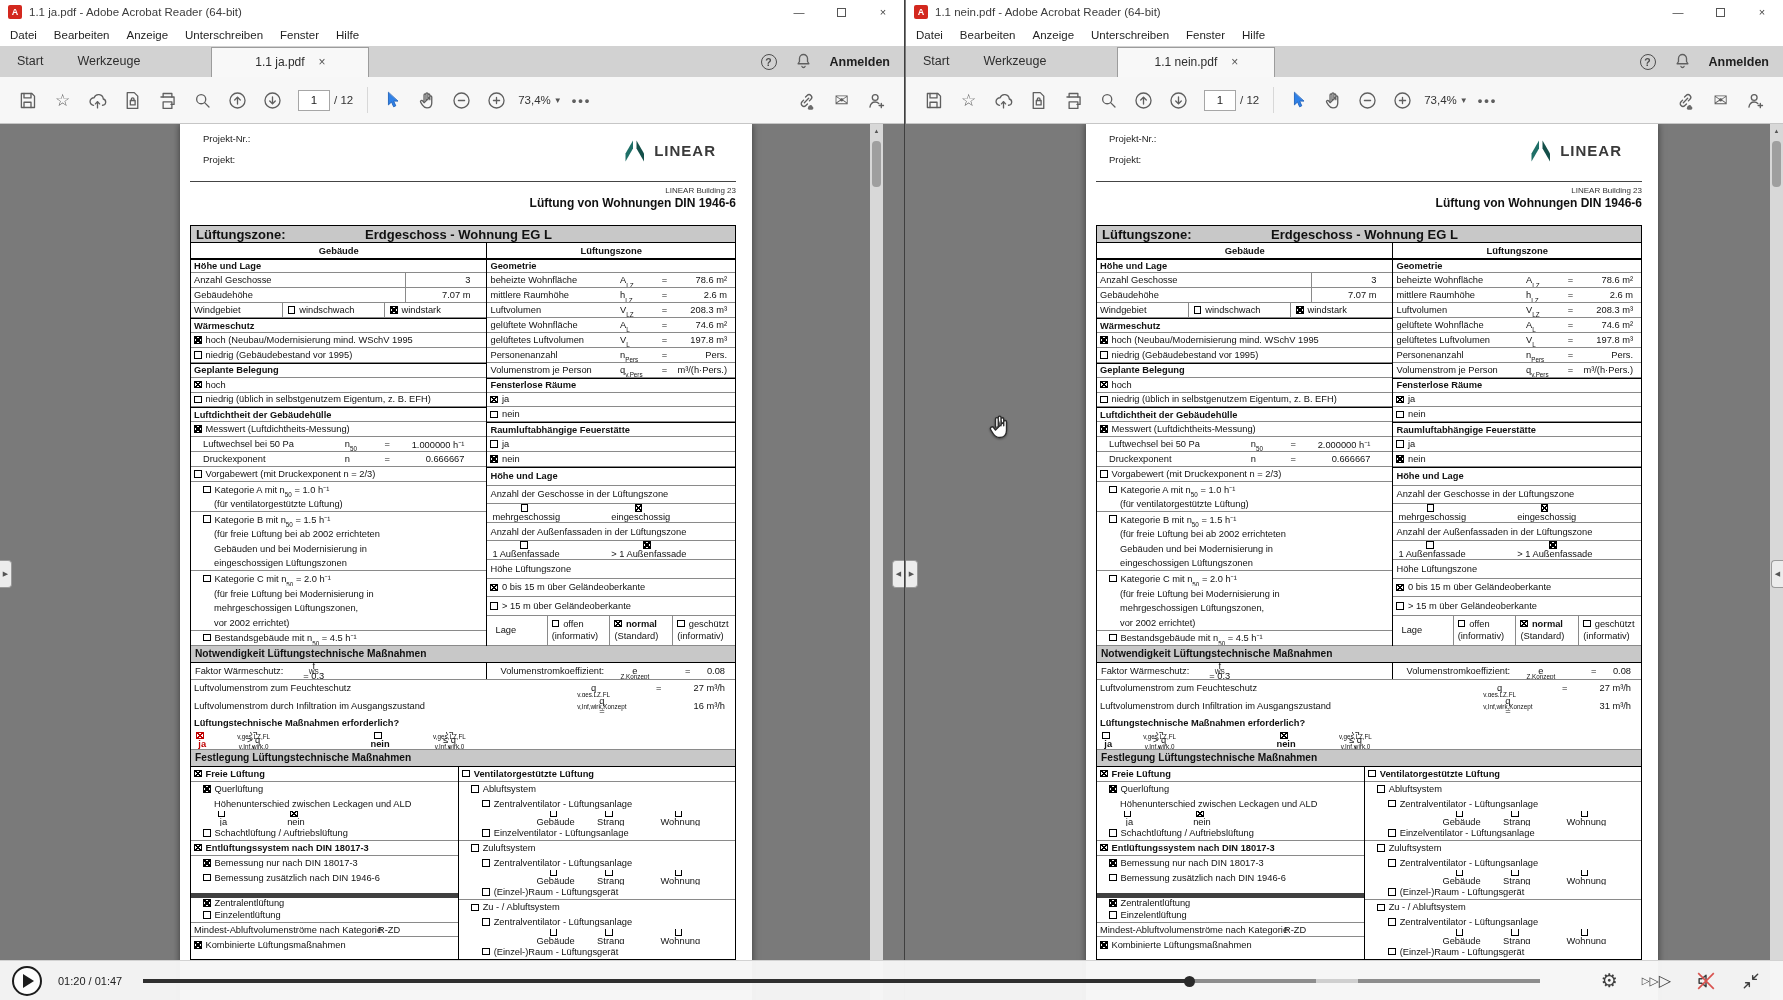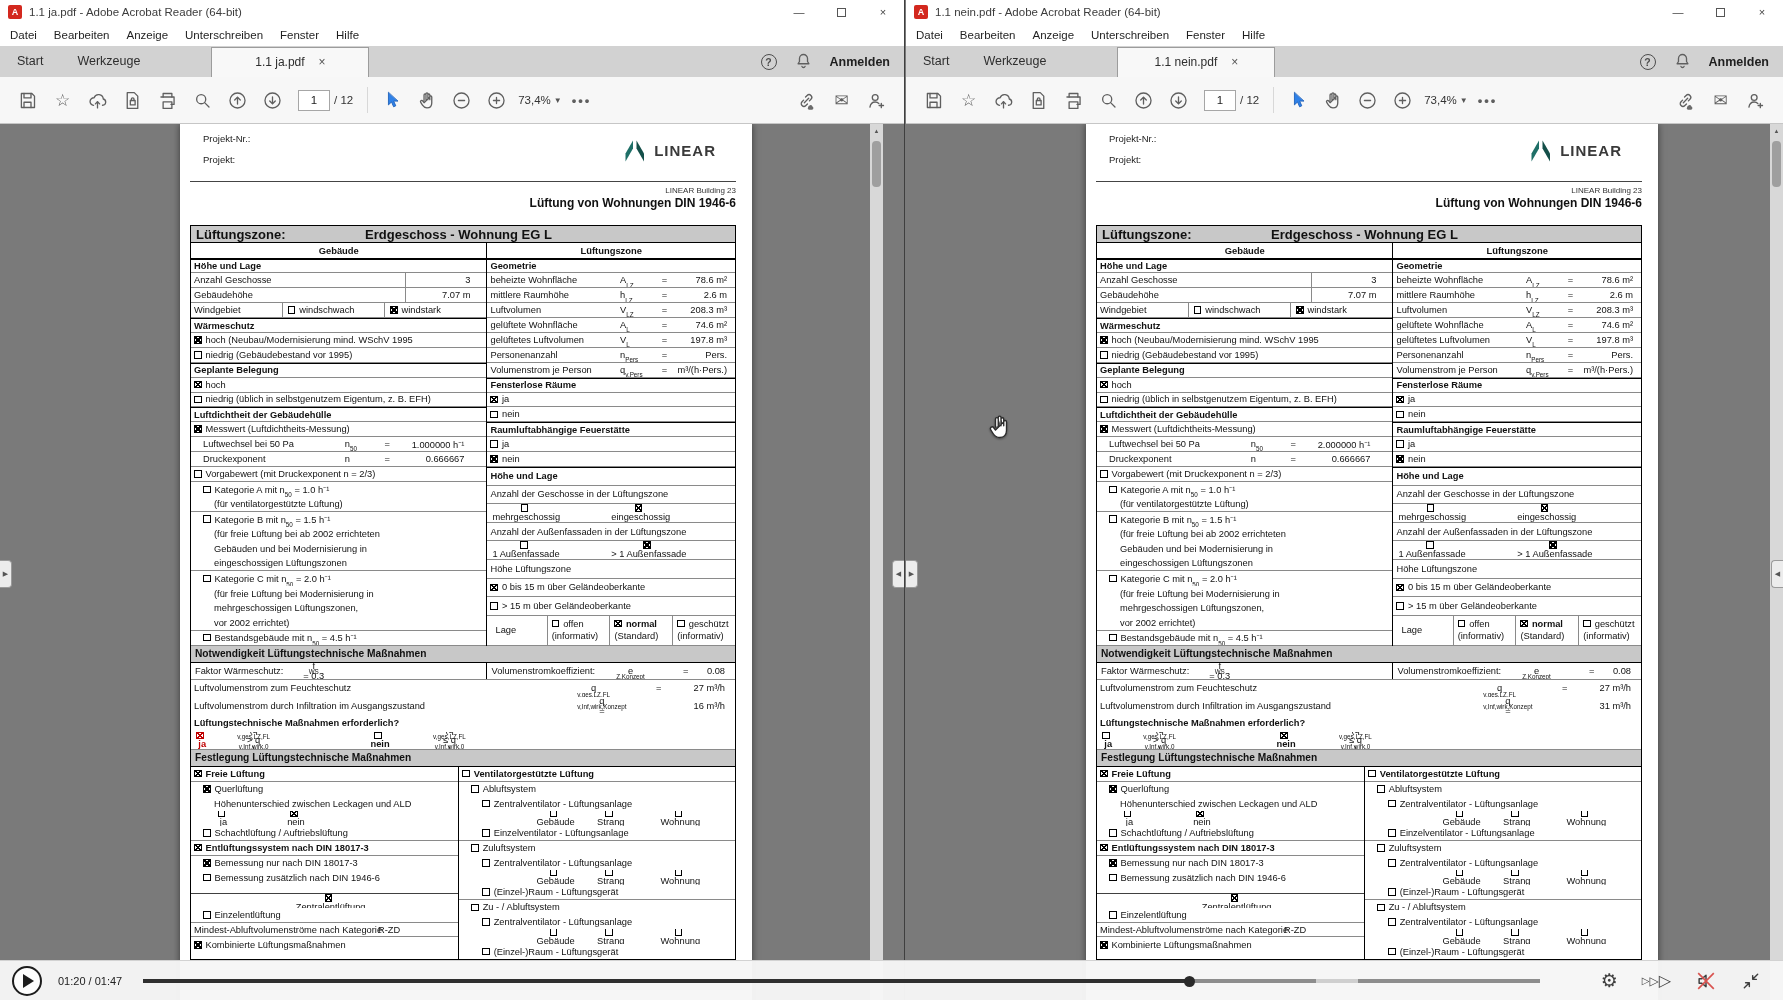--- a/index.html
+++ b/index.html
@@ -92,21 +92,21 @@
   .bcolR { flex:1; }
 
   .trow { display:flex; align-items:center; border-bottom:1px solid #8a8a8a; padding-left:3px;
     height:14.9px; position:relative; overflow:hidden; white-space:nowrap; }
   .bot .trow { height:14.8px; }
   .trow.nb { border-bottom:none; }
   .trow.h { font-weight:bold; border-top:1px solid #000; border-bottom:1px solid #8a8a8a; }
   .trow.r186 { height:18.6px; }
   .trow.r30 { height:30px; }
   .trow.sp { height:8px; border-bottom:none; }
-  .trow.bt { border-top:1px solid #404040;flex-direction:column; }
+  .trow.bt { border-top:5px solid #404040; }
   .i1 { padding-left:12px; } .i2 { padding-left:23px; }
   .bold { font-weight:bold; }
   .red { color:#c00000; }
 
   .cb { width:7.5px; height:7.5px; border:1px solid #000; background:#fff; display:inline-block;
     flex:none; margin-right:4px; }
   .cb.x { background-image:
       linear-gradient(45deg,transparent 41%,#000 41%,#000 59%,transparent 59%),
       linear-gradient(135deg,transparent 41%,#000 41%,#000 59%,transparent 59%); }
   .cb.red { border-color:#c00000; }
@@ -121,21 +121,21 @@
   .nvl { width:50%; } .nvs { width:14%; } .nveq { width:5%; }
   .nvv { flex:1; text-align:right; padding-right:22px; }
   .syl { width:53%; } .sys { width:17%; } .syeq { width:6%; }
   .syv { flex:1; text-align:right; padding-right:8px; }
   .abs { position:absolute; display:inline-flex; align-items:center;flex-direction:column; }
   .lgl { width:23%; padding-left:5px; }
   .lgc { width:25.7%; border-left:1px solid #8a8a8a; height:100%; padding:2px 0 9px 4px; line-height:12px; }
   .lgc .sub2 { font-weight:normal; }
   .fakL { width:54.5%; border-right:1px solid #000; height:100%; display:flex; align-items:center;
     padding-left:4px; position:relative; }
-  .fakR { flex:1; height:100%; display:flex; align-items:center; padding-left:4px; position:relative; }
+  .fakR { flex:1; height:100%; display:flex; align-items:center; padding-left:4px; position:relative;margin-left:9px; }
   .flv { margin-left:auto; padding-right:10px; }
 
   
   .player { position:absolute; left:0; right:0; bottom:0; height:40px; background:rgba(246,246,246,.97);
     border-top:1px solid #d2d2d2; z-index:20; }
   .playbtn { position:absolute; left:12px; top:5px; width:30px; height:30px; border:2px solid #1c1c1c;
     border-radius:50%; display:flex; align-items:center; justify-content:center; background:#fdfdfd; }
   .ptri { width:0; height:0; border-left:11px solid #1c1c1c; border-top:7px solid transparent;
     border-bottom:7px solid transparent; margin-left:3px; }
   .ptime { position:absolute; left:58px; top:14px; font-size:11px; color:#222; }

